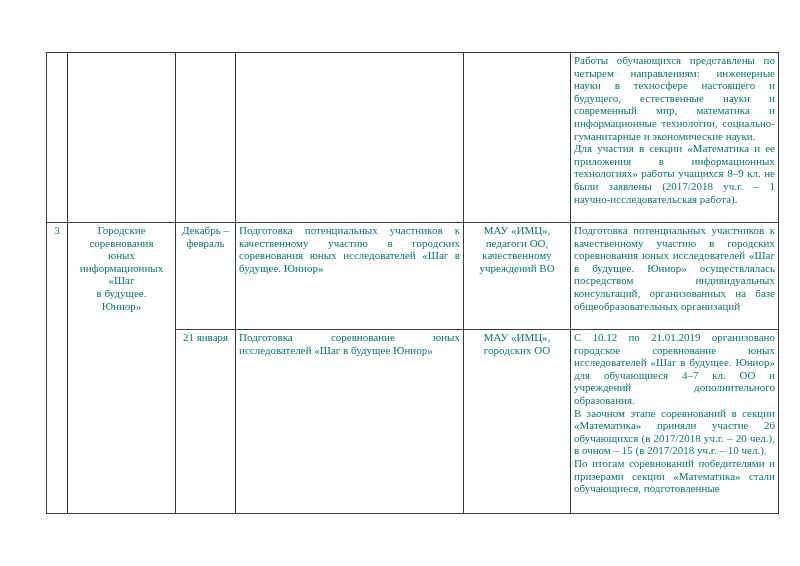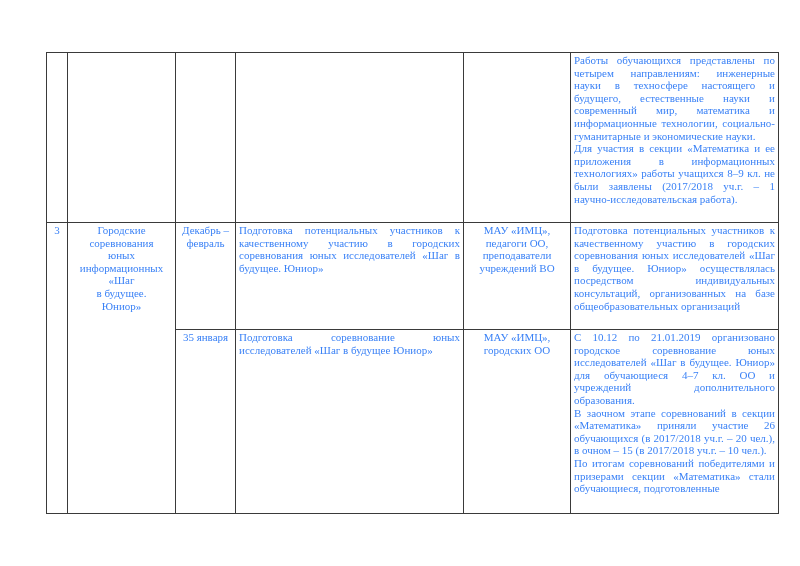--- a/index.html
+++ b/index.html
@@ -6,21 +6,21 @@
   body {
     width: 800px; height: 566px;
     background: #ffffff;
     overflow: hidden;
     font-family: "Liberation Serif", "DejaVu Serif", serif;
   }
   .page {
     position: relative;
     width: 800px; height: 410px;
     background: #ffffff;
-    color: #3b82f6;
+    color: #0f766e;
   }
   .doc-table {
     position: absolute;
     left: 46px; top: 52px;
     width: 732px;
     border-collapse: collapse;
     table-layout: fixed;
   }
   .doc-table td {
     border: 1px solid #3a3a3a;
@@ -63,25 +63,25 @@
         <td class="center" rowspan="2">Городские
 соревнования
 юных
 информационных
 «Шаг
 в будущее.
 Юниор»</td>
         <td class="center">Декабрь –
 февраль</td>
         <td class="just">Подготовка потенциальных участников к качественному участию в городских соревнования юных исследователей «Шаг в будущее. Юниор»</td>
-        <td class="center">МАУ «ИМЦ», педагоги ОО, преподаватели учреждений ВО</td>
+        <td class="center">МАУ «ИМЦ», педагоги ОО, качественному учреждений ВО</td>
         <td class="just">Подготовка потенциальных участников к качественному участию в городских соревнования юных исследователей «Шаг в будущее. Юниор» осуществлялась посредством индивидуальных консультаций, организованных на базе общеобразовательных организаций</td>
       </tr>
       <tr style="height:184px">
-        <td class="center">35 января</td>
+        <td class="center">21 января</td>
         <td class="just">Подготовка соревнование юных исследователей «Шаг в будущее Юниор»</td>
         <td class="center">МАУ «ИМЦ», городских ОО</td>
         <td class="just">С 10.12 по 21.01.2019 организовано городское соревнование юных исследователей «Шаг в будущее. Юниор» для обучающиеся 4–7 кл. ОО и учреждений дополнительного образования.
 В заочном этапе соревнований в секции «Математика» приняли участие 26 обучающихся (в 2017/2018 уч.г. – 20 чел.), в очном – 15 (в 2017/2018 уч.г. – 10 чел.).
 По итогам соревнований победителями и призерами секции «Математика» стали обучающиеся, подготовленные</td>
       </tr>
     </tbody>
   </table>
 </div>
 

